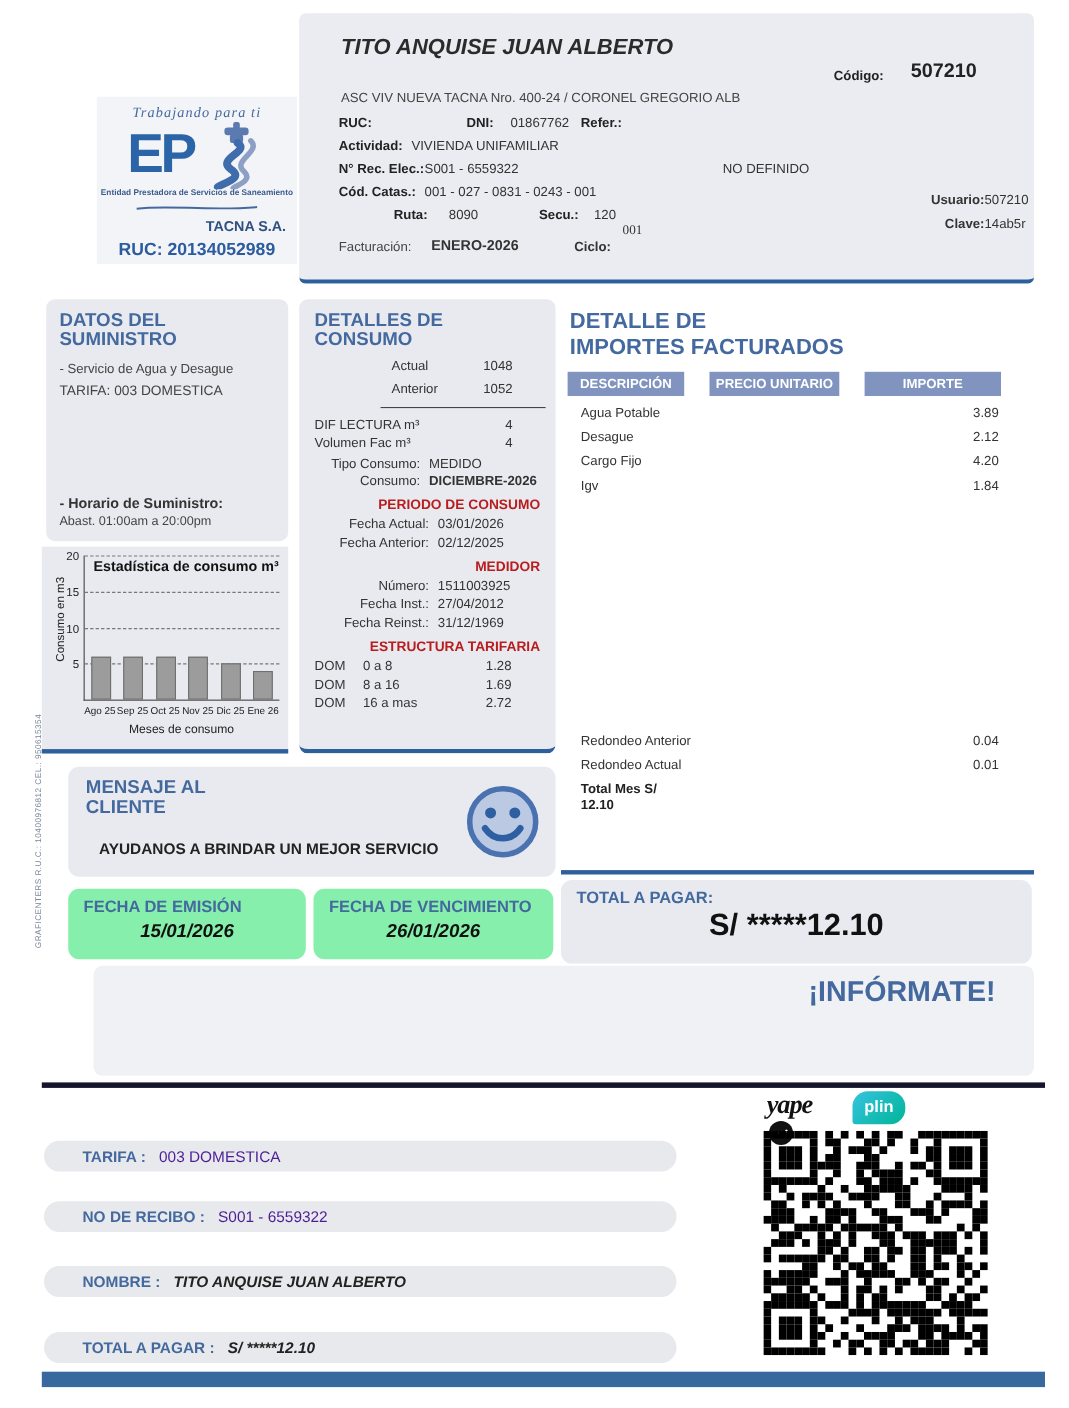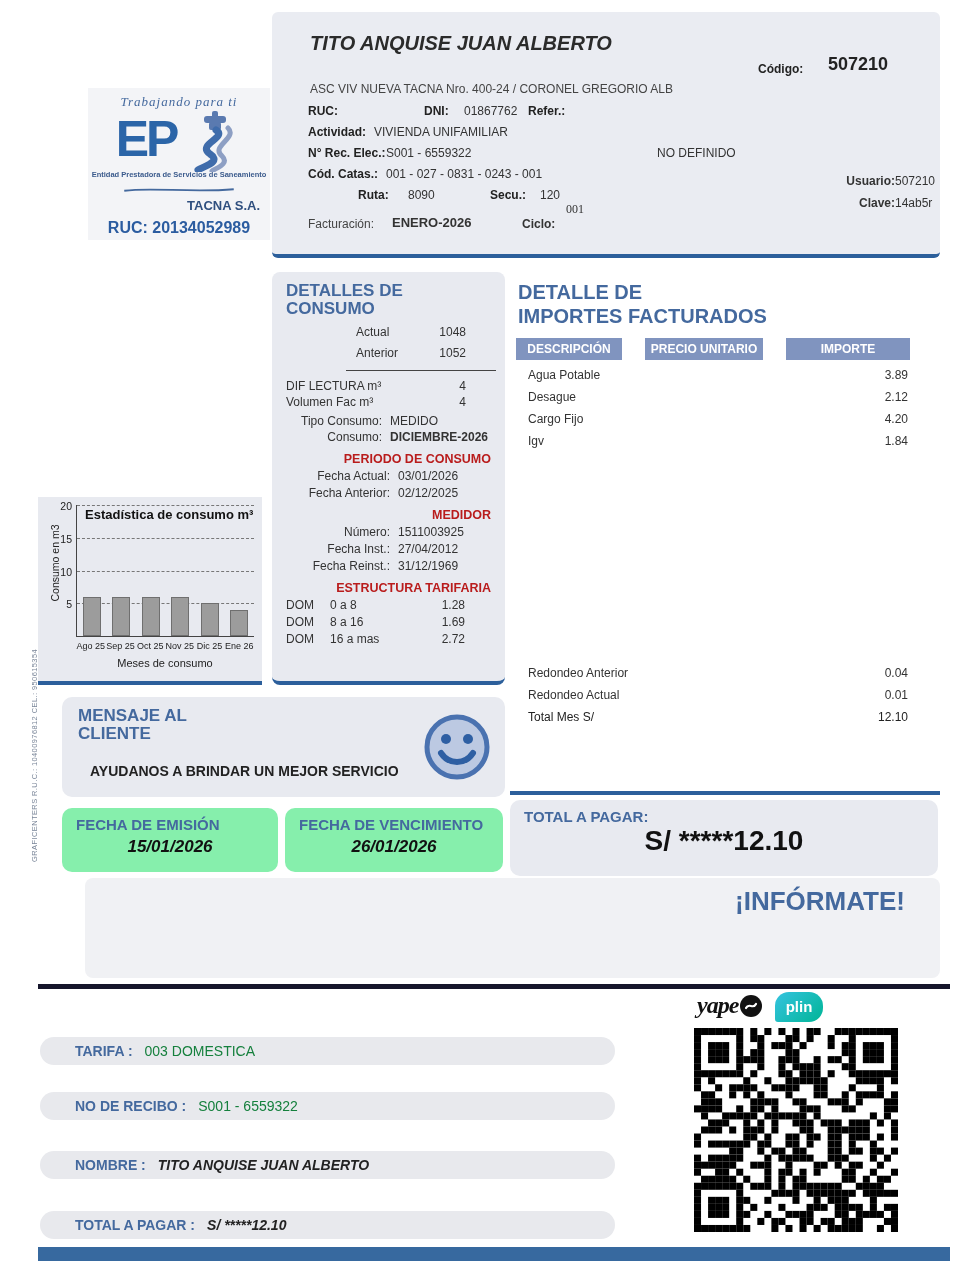--- a/index.html
+++ b/index.html
@@ -72,21 +72,21 @@
 
   
   .imp-box { position:absolute; left:510px; top:280px; width:430px; height:515px; background:#ffffff; border-bottom:4px solid #2c5f9b; }
   .imp-title { font-size:20px; font-weight:bold; color:#44699e; line-height:1.2; padding-left:8px; }
   .imp-chips { display:flex; margin-top:10px; padding:0 6px; gap:23px; }
   .chip { background:#8094bf; color:#fff; font-size:12px; font-weight:bold; text-align:center; padding:4px 0; }
   .chip1 { width:106px; } .chip2 { width:118px; } .chip3 { width:124px; }
   .imp-rows { margin-top:8px; }
   .imp-row { display:flex; justify-content:space-between; font-size:12px; color:#333; padding:0 32px 0 18px; margin-top:8px; }
   .imp-bottom { position:absolute; left:0; top:378px; width:100%; }
-  .imp-row.total { font-weight:normal; color:#222; }
+  .imp-row.total { font-weight:bold; color:#222;flex-direction:column; }
 
   
   .msg-box { position:absolute; left:62px; top:697px; width:443px; height:100px; background:#e8eaf0; border-radius:10px; padding:10px 16px; }
   .msg-text { font-size:14px; font-weight:bold; color:#222; margin-top:20px; padding-left:12px; }
   .smiley { position:absolute; right:14px; top:16px; }
 
   
   .date-box { position:absolute; top:808px; height:64px; background:#86efac; border-radius:10px; padding:8px 14px; }
   .date-box.em { left:62px; width:216px; }
   .date-box.ve { left:285px; width:218px; }
@@ -98,30 +98,30 @@
   .total-val { font-size:28px; font-weight:bold; color:#111; text-align:center; margin-top:0px; }
 
   .informate-band { position:absolute; left:85px; top:878px; width:855px; height:100px; background:#f0f1f4; border-radius:8px; }
   .informate { position:absolute; right:35px; top:8px; font-size:26px; font-weight:bold; color:#44699e; }
 
   .print-credit { position:absolute; left:30px; top:862px; transform:rotate(-90deg); transform-origin:left top; font-size:7.5px; color:#7a8699; white-space:nowrap; width:220px; letter-spacing:0.4px; }
 
   .black-bar { position:absolute; left:38px; top:984px; width:912px; height:5px; background:#15152b; }
 
   
-  .yape-wrap { position:absolute; left:697px; top:992px; display:flex; align-items:center; }
+  .yape-wrap { position:absolute; left:697px; top:992px; display:flex; align-items:flex-start;flex-direction:column; }
   .yape-text { font-family:"Liberation Serif", serif; font-style:italic; font-weight:bold; font-size:24px; color:#111; letter-spacing:-1px; }
   .yape-badge { width:22px; height:22px; border-radius:50%; background:#111; margin-left:2px; position:relative; }
   .yape-badge svg { position:absolute; left:3px; top:3px; }
   .plin-logo { position:absolute; left:775px; top:992px; width:48px; height:30px; background:linear-gradient(135deg,#35c3e0,#00b596); border-radius:14px 14px 14px 3px; color:#fff; font-size:15px; font-weight:bold; text-align:center; line-height:30px; }
   .qr { position:absolute; left:694px; top:1028px; }
 
   .frow { position:absolute; left:40px; width:575px; height:28px; background:#e8e9ed; border-radius:14px; display:flex; align-items:center; padding-left:35px; font-size:14px; }
   .frow .fl { font-weight:bold; color:#44699e; margin-right:12px; }
-  .frow .fv { color:#15803d; }
+  .frow .fv { color:#4c1d95; }
   .frow .fv.it { font-weight:bold; font-style:italic; color:#222; }
   .frow1 { top:1037px; } .frow2 { top:1092px;align-items:center; } .frow3 { top:1151px; } .frow4 { top:1211px; }
 
   .bottom-bar { position:absolute; left:38px; top:1247px; width:912px; height:14px; background:#37699f; }
 </style>
 </head>
 <body>
 
 <div id="page">
 
@@ -168,20 +168,27 @@
     <span class="h-secu-l hb">Secu.:</span>
     <span class="h-secu-v hv">120</span>
     <span class="h-usuario"><b>Usuario:</b> <span>507210</span></span>
     <span class="h-clave"><b>Clave:</b> <span>14ab5r</span></span>
     <span class="h-fact-l">Facturación:</span>
     <span class="h-fact-v">ENERO-2026</span>
     <span class="h-ciclo-l">Ciclo:</span>
     <span class="h-ciclo-v hv">001</span>
   </div>
 
+  <div class="datos-box">
+    <div class="sec-title" style="width:140px">DATOS DEL SUMINISTRO</div>
+    <div class="line1">- Servicio de Agua y Desague</div>
+    <div class="line2">TARIFA: 003 DOMESTICA</div>
+    <div class="horario-l">- Horario de Suministro:</div>
+    <div class="horario-v">Abast. 01:00am a 20:00pm</div>
+  </div>
 
   <div class="chart-box">
     <div class="ylabel">Consumo en m3</div>
     <div class="plot">
       <div class="gline" style="top:0%">
           <span class="ytick">20</span>
         </div>
       <div class="gline" style="top:25%">
           <span class="ytick">15</span>
         </div>

